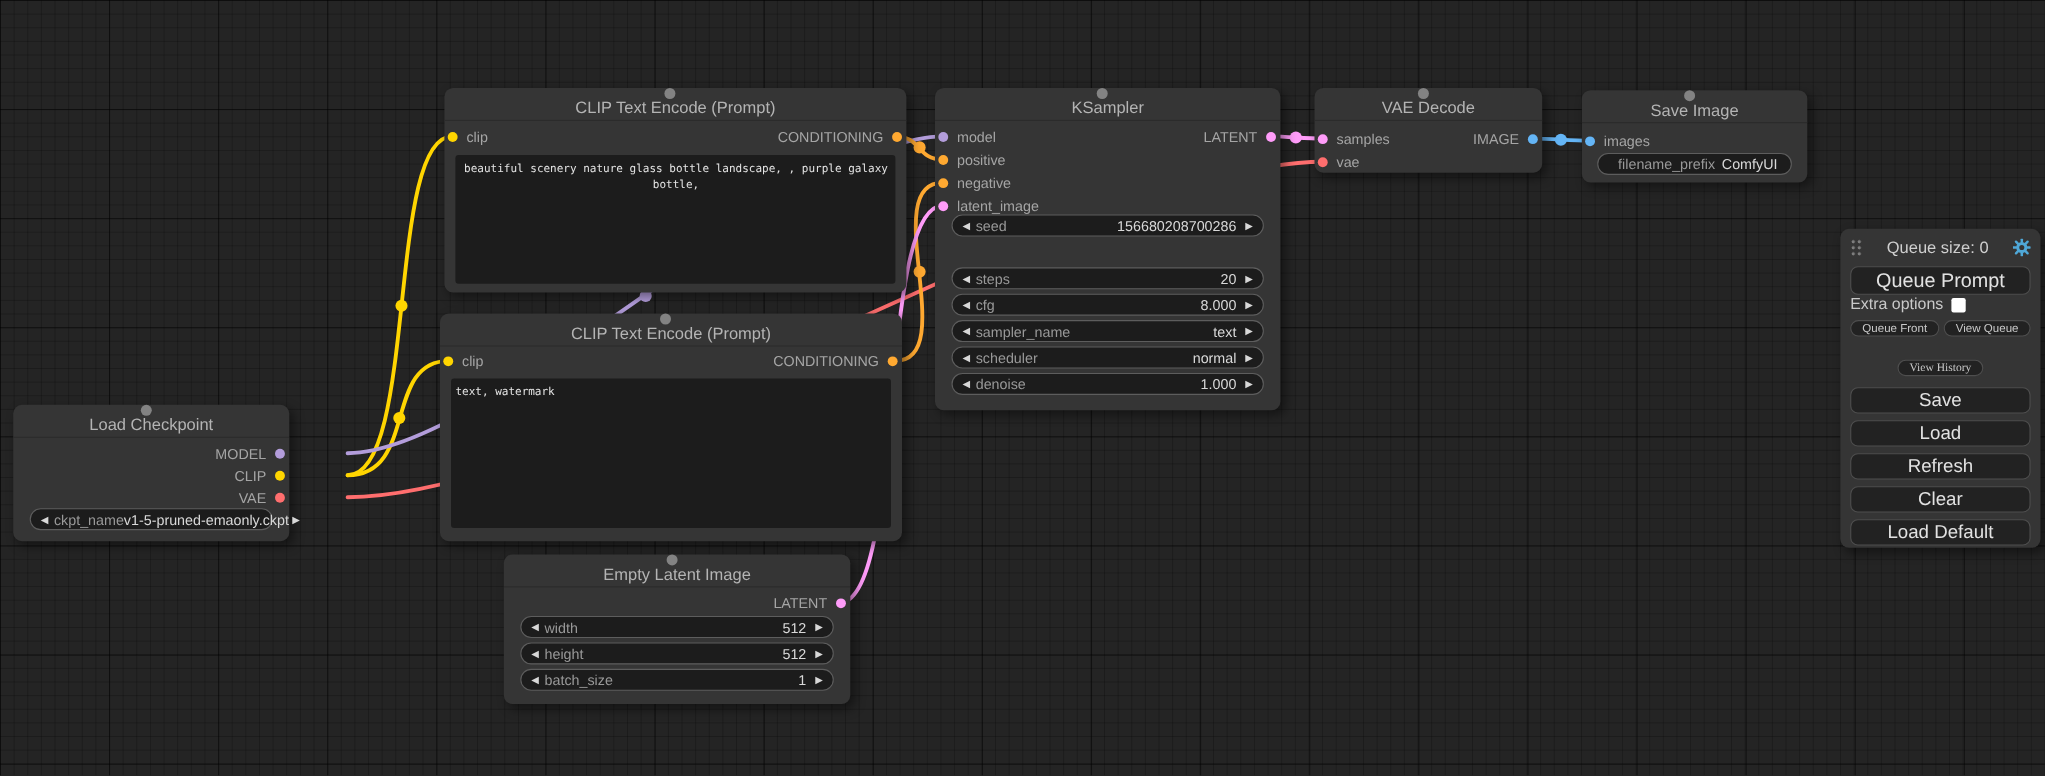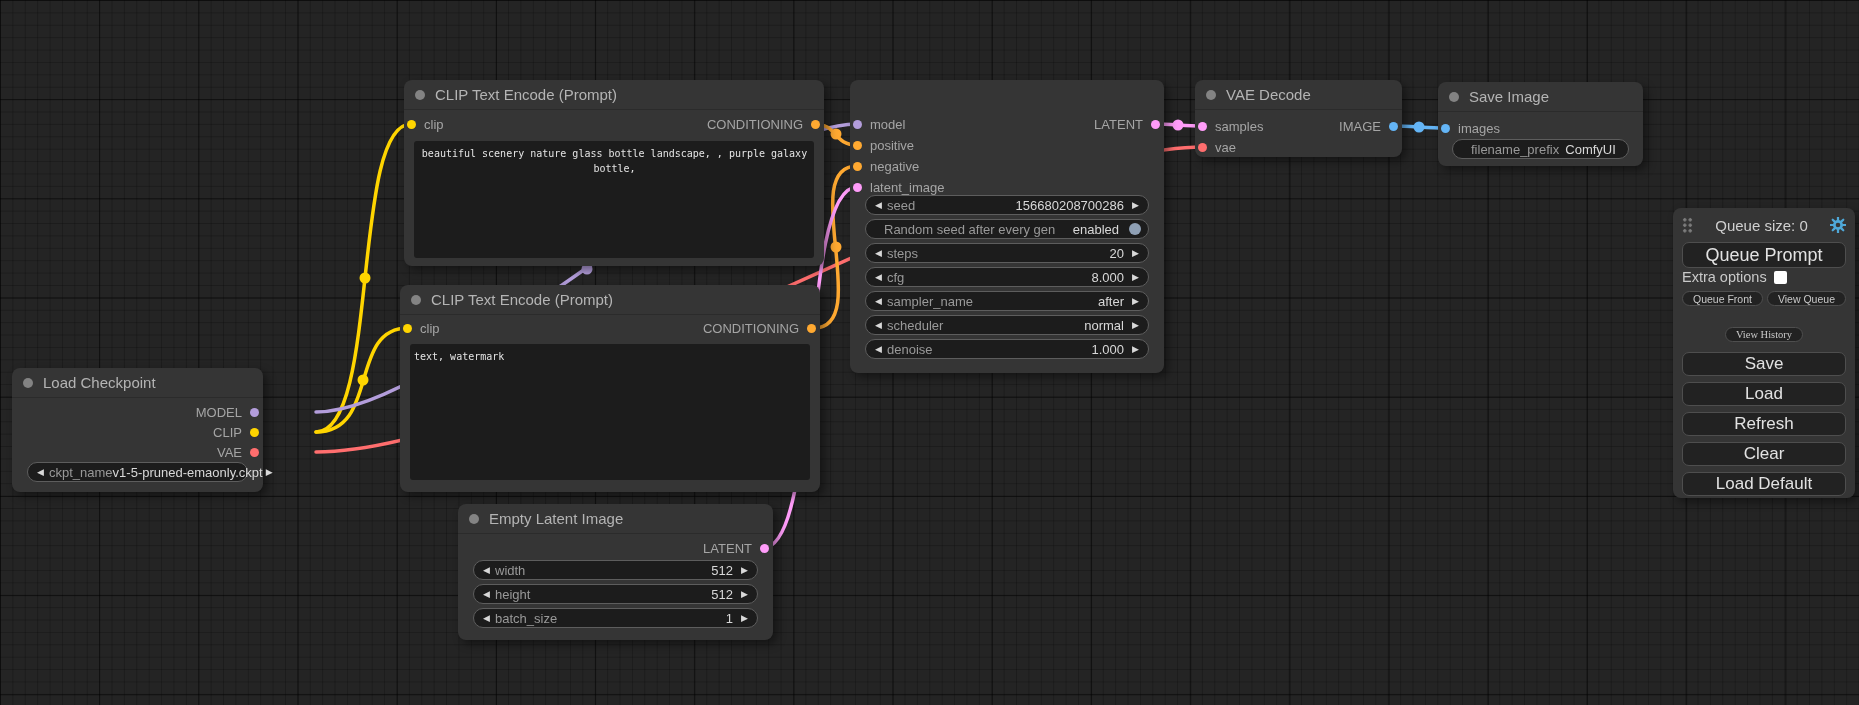--- a/index.html
+++ b/index.html
@@ -8,21 +8,21 @@
   #canvas{position:relative;width:1859px;height:705px;background-color:#242424;
     background-image:
       linear-gradient(rgba(0,0,0,.5) 1px,transparent 1px),
       linear-gradient(90deg,rgba(0,0,0,.5) 1px,transparent 1px),
       linear-gradient(rgba(0,0,0,.22) 1px,transparent 1px),
       linear-gradient(90deg,rgba(0,0,0,.22) 1px,transparent 1px);
     background-size:99.2px 99.2px,99.2px 99.2px,12.4px 12.4px,12.4px 12.4px;}
   #wires{position:absolute;left:0;top:0;z-index:1;}
   .wire{fill:none;stroke-width:3.5;stroke-linecap:round;}
   .node{position:absolute;background:#353535;border-radius:8px;box-shadow:4px 4px 10px rgba(0,0,0,.45);z-index:2;}
-  .ntitle{height:30px;display:flex;align-items:center;padding:0 11px;color:#b4b4b4;font-size:15px;border-bottom:1px solid #2b2b2b;}
+  .ntitle{height:30px;display:flex;align-items:center;padding:0 11px;color:#b4b4b4;font-size:15px;border-bottom:1px solid #2b2b2b;flex-direction:column;}
   .tdot{width:10px;height:10px;border-radius:50%;background:#838383;margin-right:10px;flex:none;}
   .slot{position:absolute;height:20px;display:flex;align-items:center;font-size:13px;color:#a5a5a5;white-space:nowrap;}
   .s-in{left:3px;}
   .s-out{right:4px;}
   .port{width:9px;height:9px;border-radius:50%;flex:none;}
   .s-in .port{margin-right:8px;}
   .s-out .port{margin-left:8px;order:2;}
   .prompt{position:absolute;background:#1c1c1c;border-radius:3px;color:#e4e4e4;
     font-family:"DejaVu Sans Mono","Liberation Mono",monospace;font-size:10px;line-height:15px;
     padding:5px 3px 5px 4px;white-space:pre-wrap;overflow:hidden;}
@@ -130,20 +130,24 @@
       <span>clip</span>
     </div>
     <div class="slot s-out" style="top:33px;">
       <span>CONDITIONING</span>
       <span class="port" style="background: rgb(255, 169, 49);"></span>
     </div>
     <div class="prompt" style="left:10px;top:59px;width:400px;height:136px;">text, watermark</div>
   </div>
 
   <div class="node" style="left:850px;top:80px;width:314px;height:293px;">
+    <div class="ntitle">
+      <span class="tdot"></span>
+      <span>KSampler</span>
+    </div>
     <div class="slot s-in" style="top:34px;">
       <span class="port" style="background: rgb(179, 157, 219);"></span>
       <span>model</span>
     </div>
     <div class="slot s-in" style="top:55px;">
       <span class="port" style="background: rgb(255, 169, 49);"></span>
       <span>positive</span>
     </div>
     <div class="slot s-in" style="top:76px;">
       <span class="port" style="background: rgb(255, 169, 49);"></span>
@@ -157,41 +161,36 @@
       <span>LATENT</span>
       <span class="port" style="background: rgb(255, 156, 249);"></span>
     </div>
 
     <div class="widget" style="top:115px;">
       <span class="wa">◀</span>
       <span class="wl">seed</span>
       <span class="wv">156680208700286</span>
       <span class="wa">▶</span>
     </div>
-    <div class="widget" style="top:139px;">
-      <span class="wl pad">Random seed after every gen</span>
-      <span class="wv">enabled</span>
-      <span class="toggle" style="background: rgb(143, 160, 181);"></span>
-    </div>
     <div class="widget" style="top:163px;">
       <span class="wa">◀</span>
       <span class="wl">steps</span>
       <span class="wv">20</span>
       <span class="wa">▶</span>
     </div>
     <div class="widget" style="top:187px;">
       <span class="wa">◀</span>
       <span class="wl">cfg</span>
       <span class="wv">8.000</span>
       <span class="wa">▶</span>
     </div>
     <div class="widget" style="top:211px;">
       <span class="wa">◀</span>
       <span class="wl">sampler_name</span>
-      <span class="wv">after</span>
+      <span class="wv">text</span>
       <span class="wa">▶</span>
     </div>
     <div class="widget" style="top:235px;">
       <span class="wa">◀</span>
       <span class="wl">scheduler</span>
       <span class="wv">normal</span>
       <span class="wa">▶</span>
     </div>
     <div class="widget" style="top:259px;">
       <span class="wa">◀</span>

